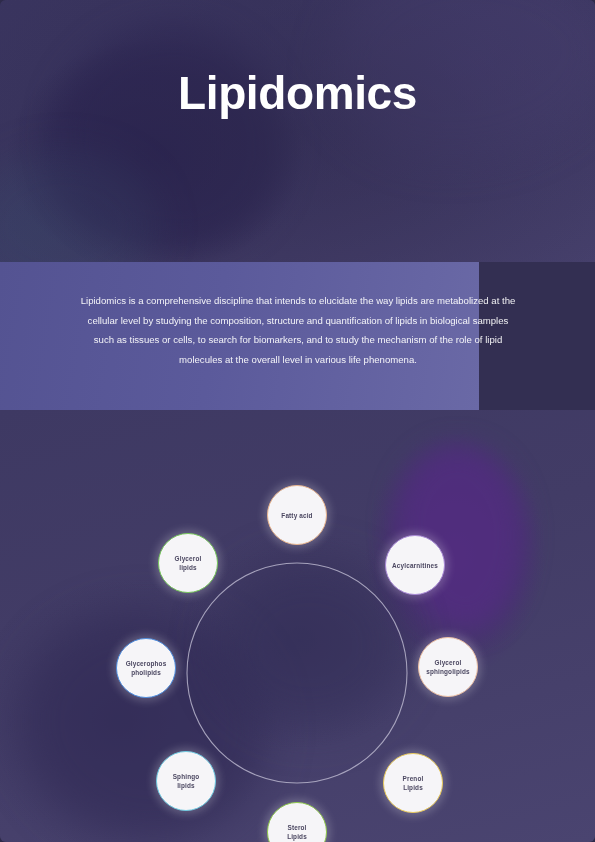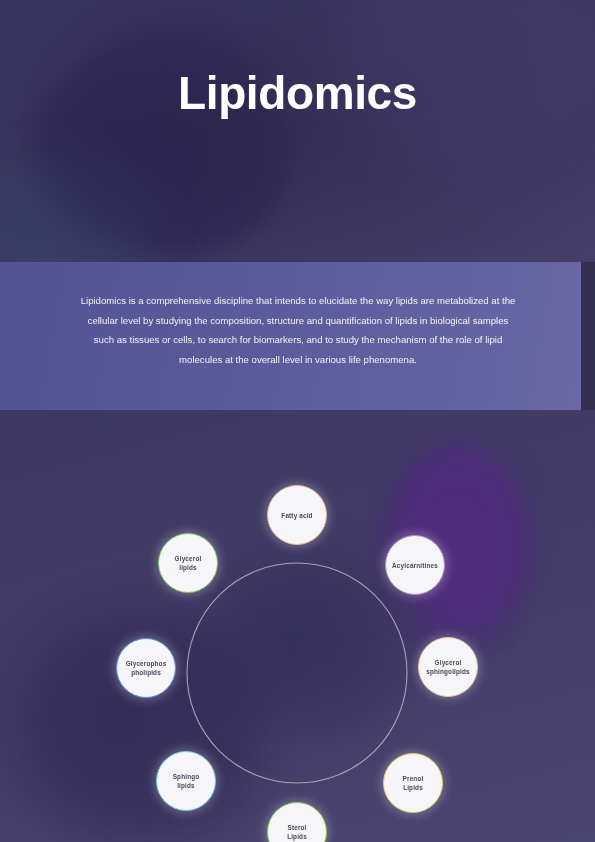--- a/index.html
+++ b/index.html
@@ -7,20 +7,21 @@
     padding: 0;
     background: #2e2b4a;
   }
   #page {
     position: relative;
     width: 595px;
     height: 842px;
     overflow: hidden;
     font-family: "Liberation Sans", sans-serif;
     background: #332f52;
+    border-radius: 6px;
   }
 
   
   .hero {
     position: absolute;
     left: 0; top: 0;
     width: 595px;
     height: 262px;
     overflow: hidden;
     background:
@@ -80,21 +81,21 @@
     font-size: 14.5px;
     font-weight: 400;
     letter-spacing: 0.7px;
     filter: blur(0.5px);
   }
 
   
   .band {
     position: absolute;
     left: 0; top: 262px;
-    width: 581px;
+    width: 479px;
     height: 148px;
     background: linear-gradient(100deg, #545392 0%, #5b5a9b 45%, #6a69a6 100%);
   }
   .band-text {
     position: absolute;
     left: 78px; top: 29px;
     width: 440px;
     text-align: center;
     color: rgba(255,255,255,0.93);
     font-size: 9.6px;

